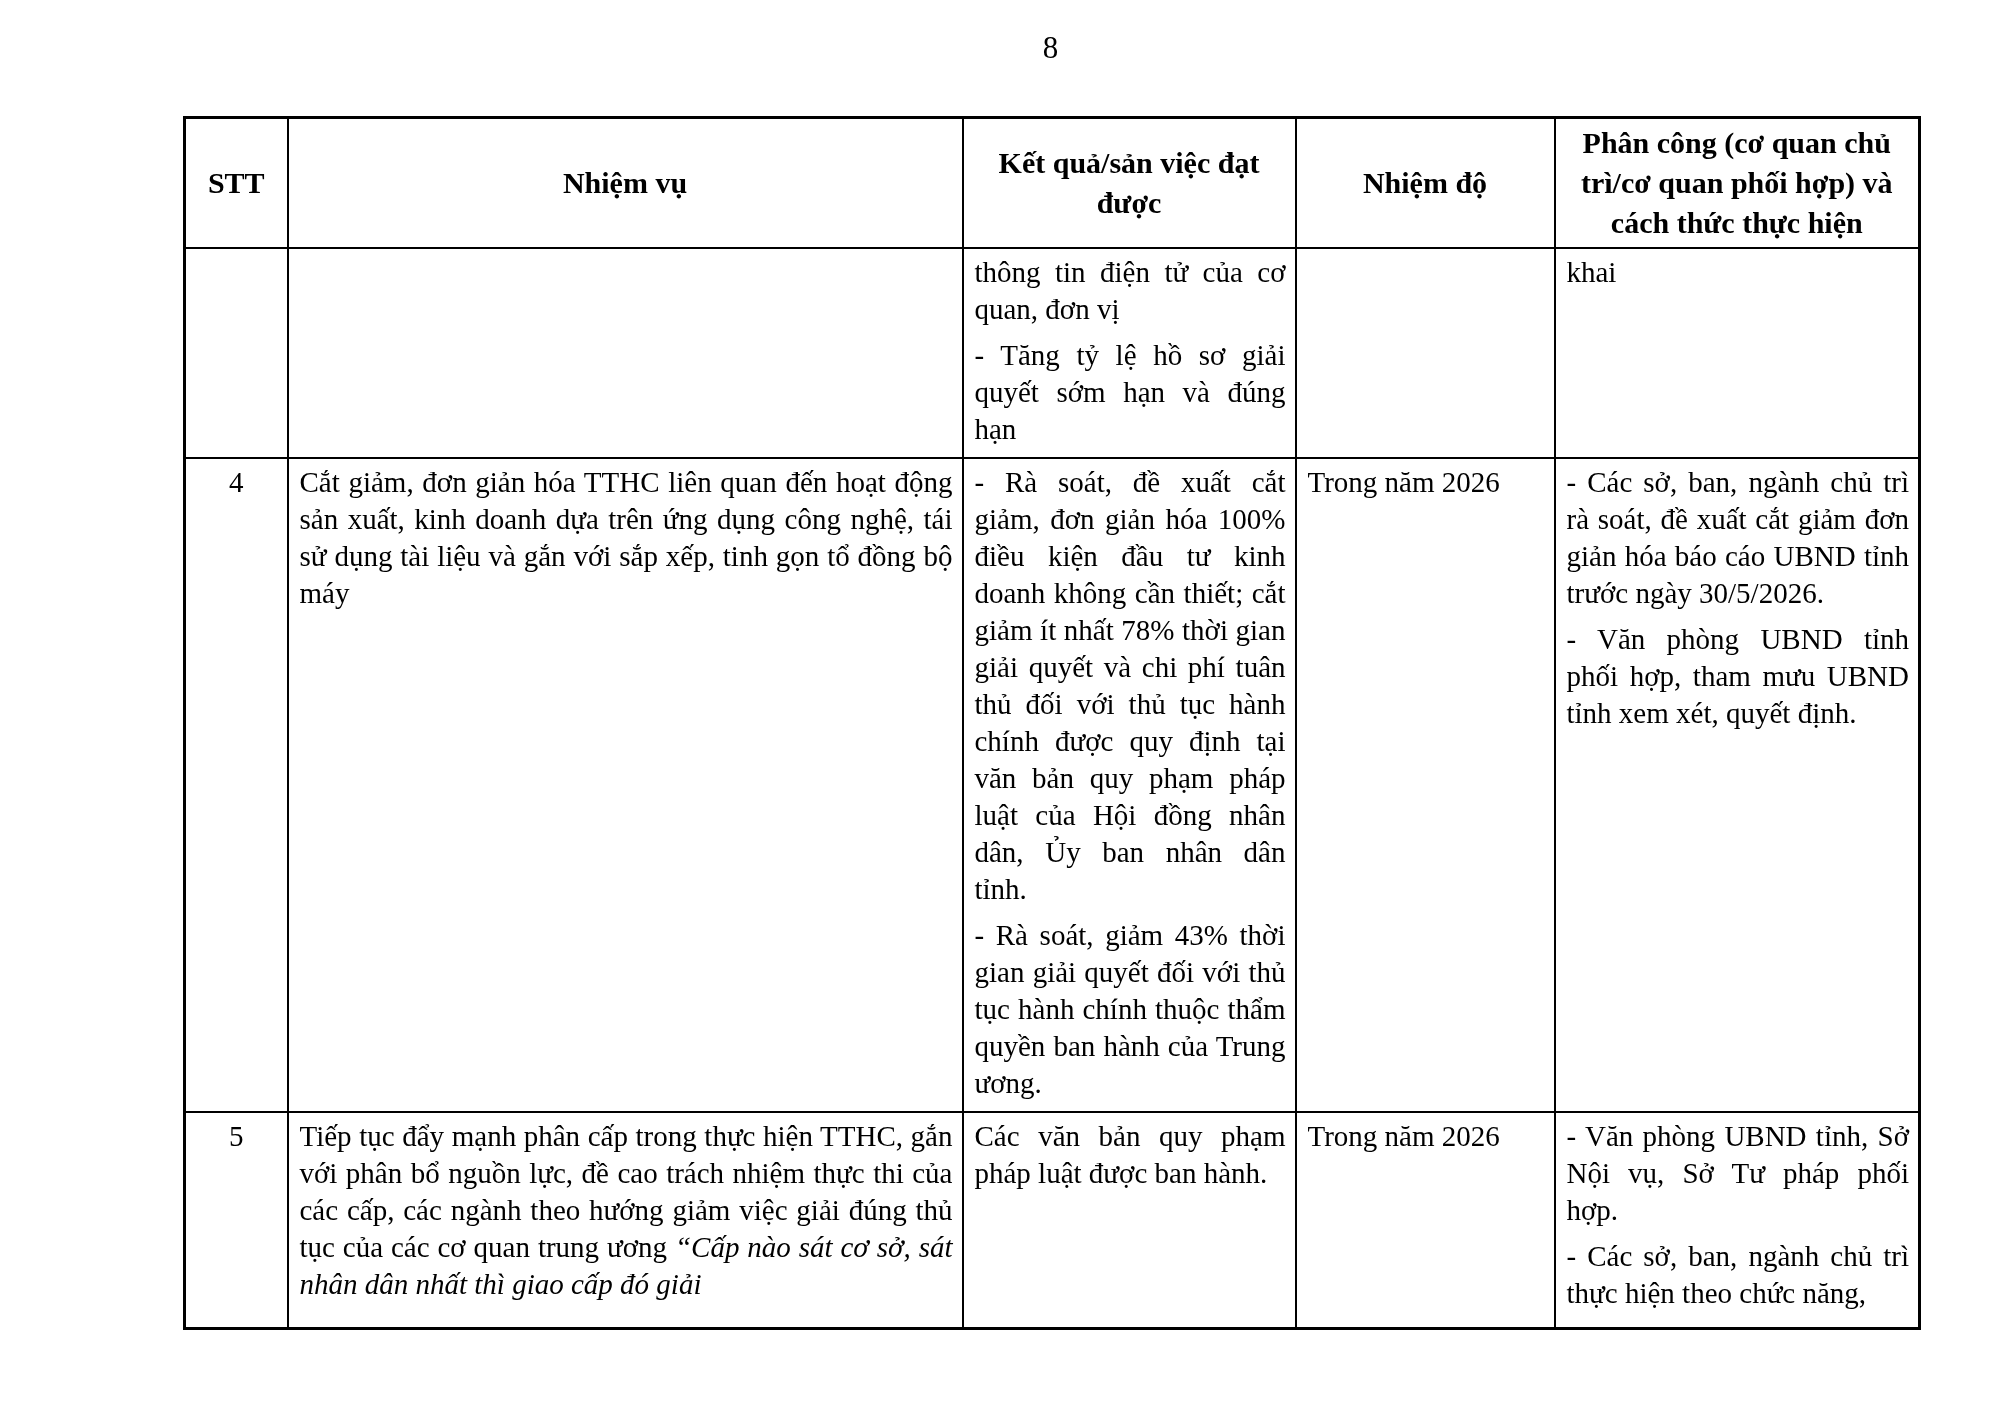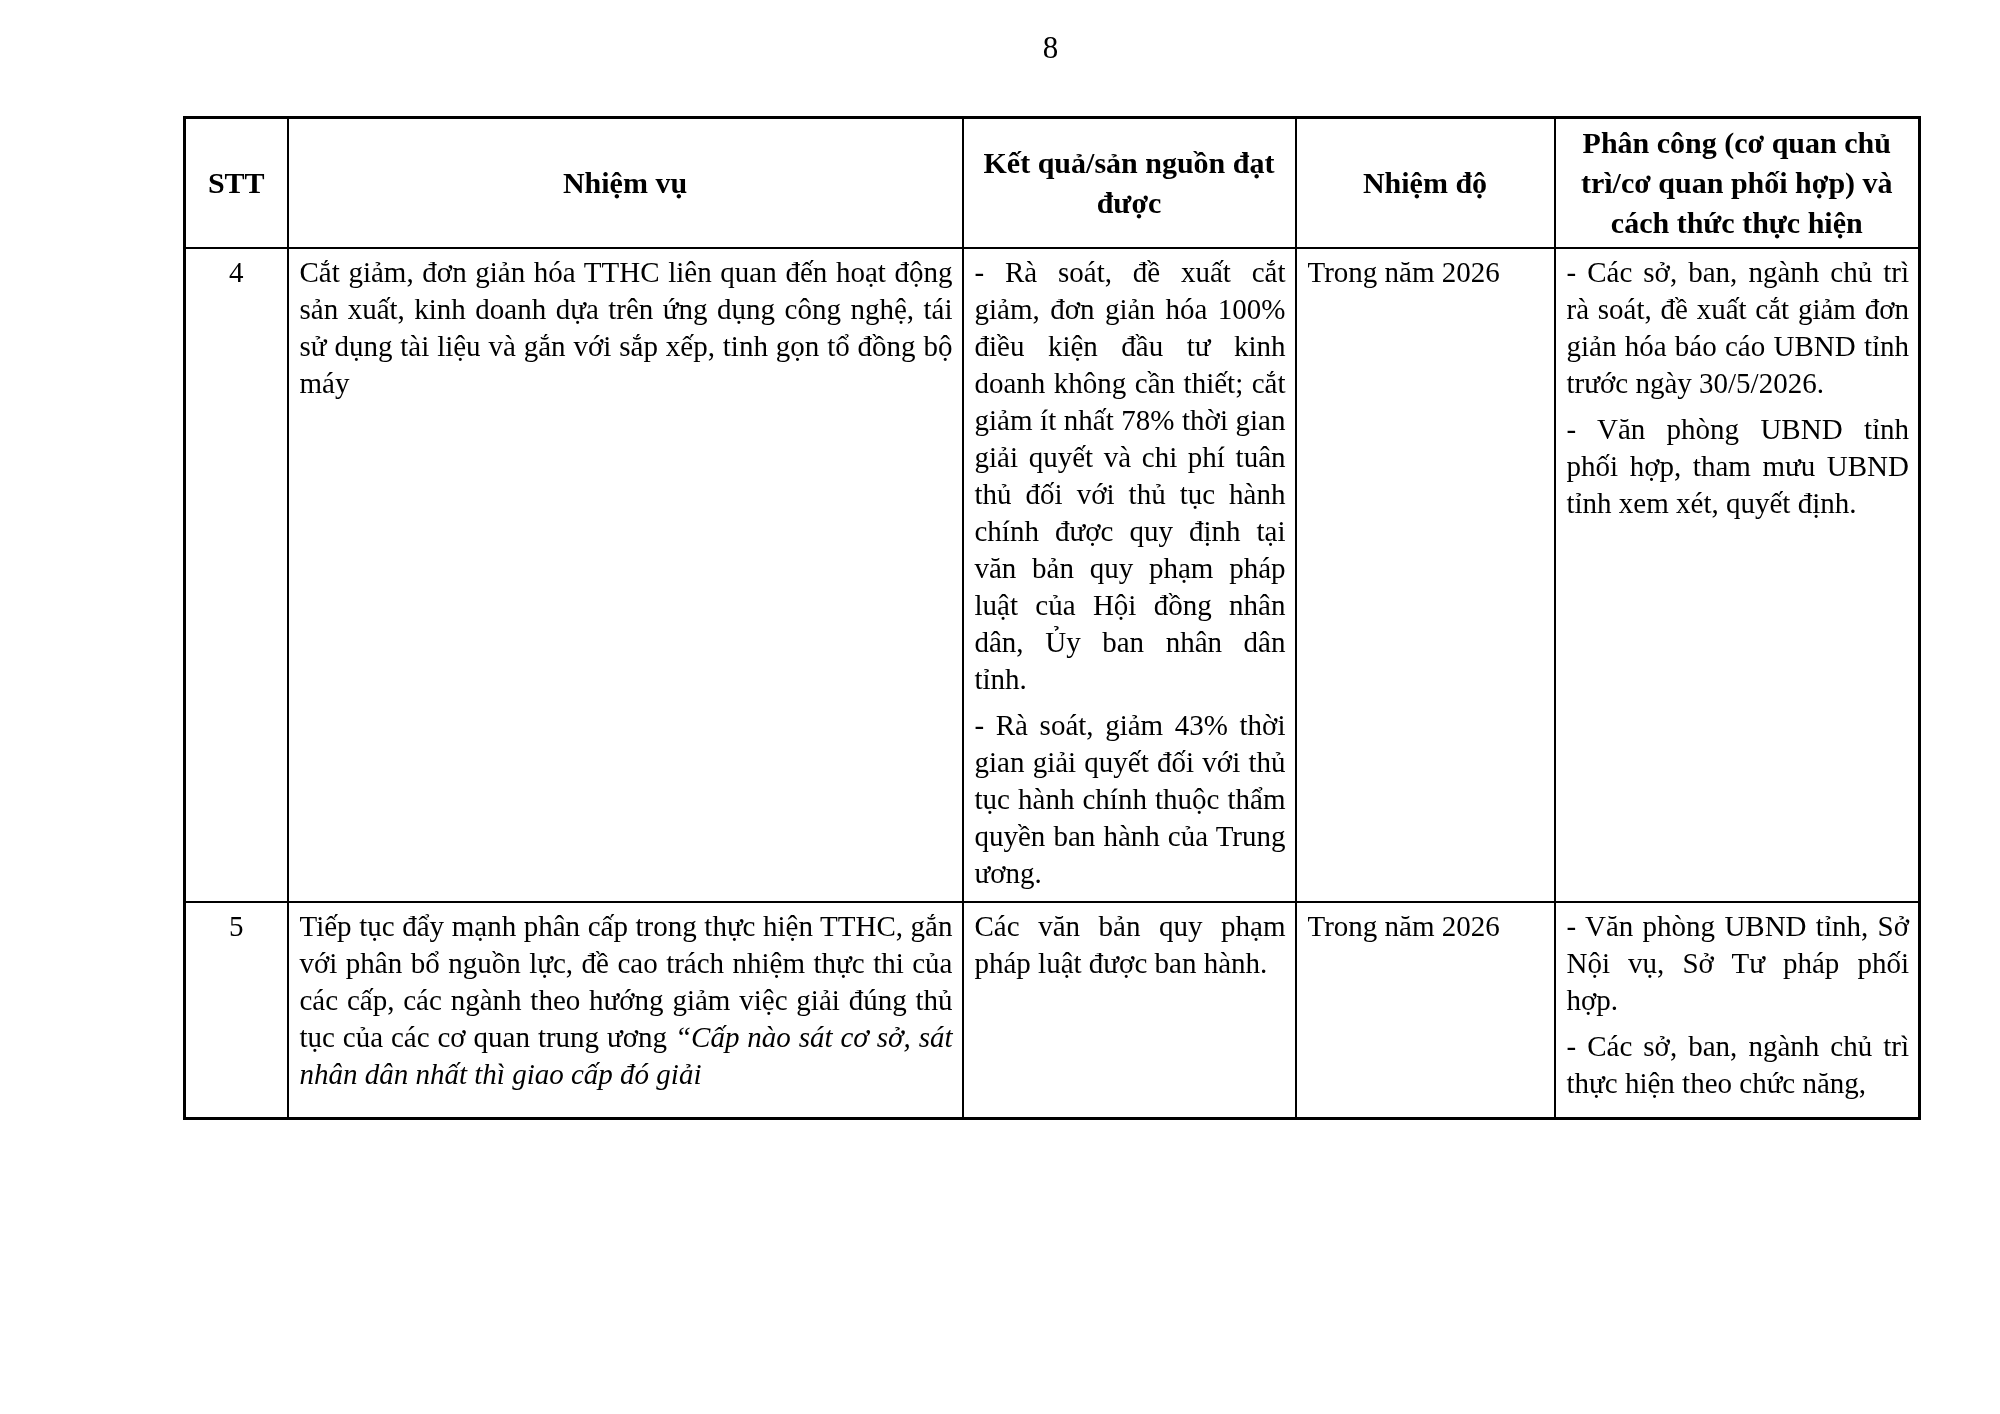--- a/index.html
+++ b/index.html
@@ -82,26 +82,38 @@
     <col class="c-stt">
     <col class="c-nhiemvu">
     <col class="c-ketqua">
     <col class="c-tiendo">
     <col class="c-phancong">
   </colgroup>
   <thead>
     <tr class="header-row">
       <th>STT</th>
       <th>Nhiệm vụ</th>
-      <th>Kết quả/sản nguồn đạt được</th>
+      <th>Kết quả/sản việc đạt được</th>
       <th>Nhiệm độ</th>
       <th>Phân công (cơ quan chủ trì/cơ quan phối hợp) và cách thức thực hiện</th>
     </tr>
   </thead>
   <tbody>
+    <tr class="row-a">
+      <td class="stt-cell"></td>
+      <td></td>
+      <td>
+        <p>thông tin điện tử của cơ quan, đơn vị</p>
+        <p>- Tăng tỷ lệ hồ sơ giải quyết sớm hạn và đúng hạn</p>
+      </td>
+      <td class="tiendo-cell"></td>
+      <td class="plain">
+        <p>khai</p>
+      </td>
+    </tr>
 
     <tr class="row-4">
       <td class="stt-cell">4</td>
       <td>
         <p>Cắt giảm, đơn giản hóa TTHC liên quan đến hoạt động sản xuất, kinh doanh dựa trên ứng dụng công nghệ, tái sử dụng tài liệu và gắn với sắp xếp, tinh gọn tổ đồng bộ máy</p>
       </td>
       <td>
         <p>- Rà soát, đề xuất cắt giảm, đơn giản hóa 100% điều kiện đầu tư kinh doanh không cần thiết; cắt giảm ít nhất 78% thời gian giải quyết và chi phí tuân thủ đối với thủ tục hành chính được quy định tại văn bản quy phạm pháp luật của Hội đồng nhân dân, Ủy ban nhân dân tỉnh.</p>
         <p>- Rà soát, giảm 43% thời gian giải quyết đối với thủ tục hành chính thuộc thẩm quyền ban hành của Trung ương.</p>
       </td>

